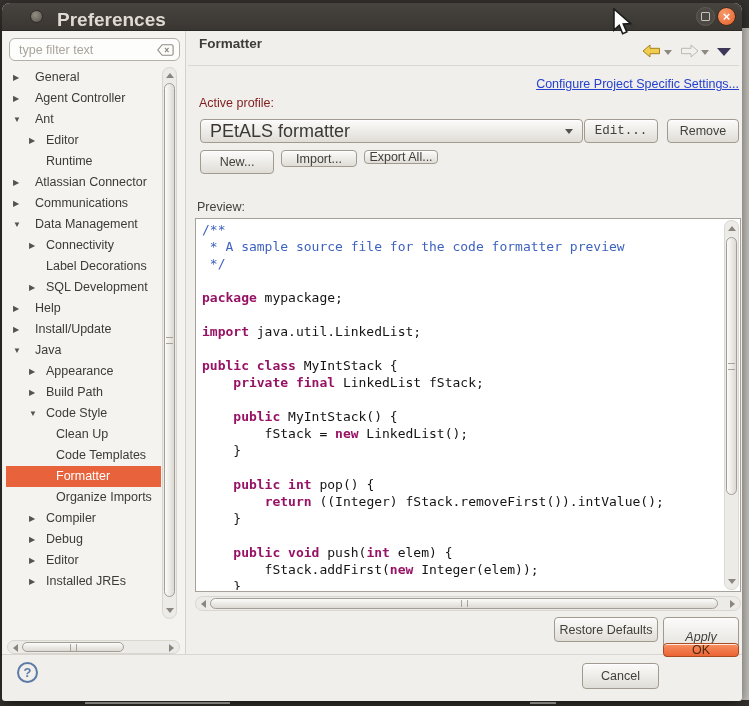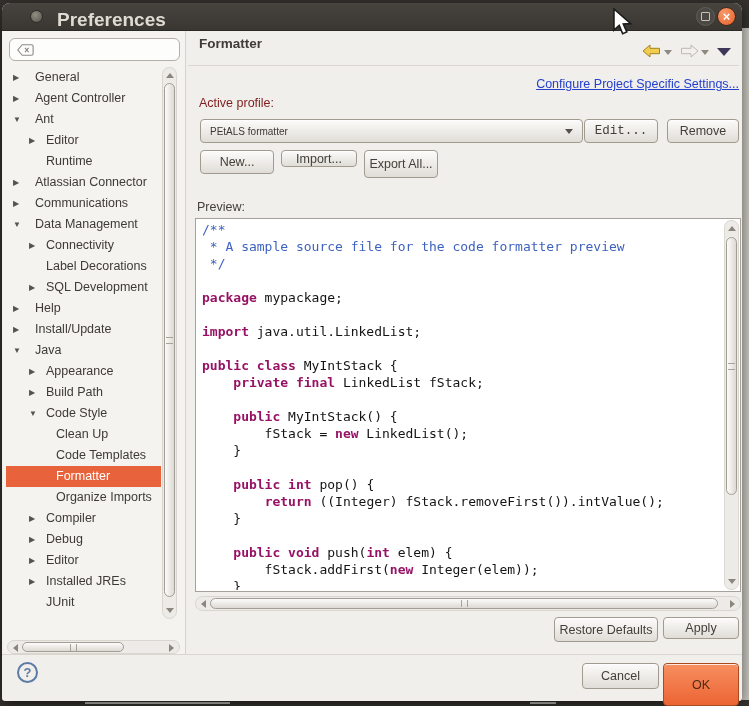--- a/index.html
+++ b/index.html
@@ -92,30 +92,30 @@
   .pv-label{position:absolute;left:195px;top:197px;font-size:12.5px;color:#45423c;}
 
   
   .btn{position:absolute;box-sizing:border-box;display:flex;align-items:center;justify-content:center;
        background:linear-gradient(#fcfbfa,#e0ddd7);border:1px solid #a19b8f;border-radius:4px;
        font-size:12.5px;color:#43403a;box-shadow:inset 0 1px 0 rgba(255,255,255,.8);cursor:pointer;}
   .btn-edit{left:582px;top:116px;width:74px;height:24px;font-family:Liberation Mono, monospace;}
   .btn-remove{left:665px;top:116px;width:72px;height:24px;}
   .btn-new{left:198px;top:147px;width:74px;height:24px;}
   .btn-import{left:279px;top:147px;width:76px;height:17px;}
-  .btn-export{left:362px;top:147px;width:74px;height:28px;}
+  .btn-export{left:362px;top:147px;width:74px;height:14px;}
   .btn-restore{left:552px;top:614px;width:104px;height:25px;}
-  .btn-apply{left:661px;top:614px;width:76px;height:22px;}
+  .btn-apply{left:661px;top:614px;width:76px;height:40px;font-style:italic;}
   .btn-cancel{left:580px;top:660px;width:77px;height:26px;}
-  .btn-ok{left:661px;top:660px;width:76px;height:43px;
+  .btn-ok{left:661px;top:640px;width:76px;height:14px;
           background:linear-gradient(#f78f60,var(--ok,#ec6434));border-color:#a84b20;color:#4f2a13;}
 
   .combo{position:absolute;left:198px;top:116px;width:383px;height:24px;box-sizing:border-box;
          background:linear-gradient(#fcfbfa,#e0ddd7);border:1px solid #a19b8f;border-radius:4px;
-         display:flex;align-items:center;padding:0 9px;font-size:10px;color:#3c3934;
+         display:flex;align-items:center;padding:0 9px;font-size:18px;color:#3c3934;
          box-shadow:inset 0 1px 0 rgba(255,255,255,.8);cursor:pointer;}
   .combo-arr{margin-left:auto;width:0;height:0;border-left:4px solid transparent;
              border-right:4px solid transparent;border-top:5px solid #55524b;}
 
   
   .preview{position:absolute;left:193px;top:215px;width:546px;height:374px;box-sizing:border-box;
            background:#fff;border:1px solid #a6a19a;}
   .code{position:absolute;left:6px;top:2px;right:20px;bottom:1px;overflow:hidden;
         font-family:"DejaVu Sans Mono",monospace;font-size:13px;line-height:17px;
         color:#141414;white-space:pre;}
@@ -151,20 +151,21 @@
       <div class="wbtn btn-max">
         <div class="max-glyph"></div>
       </div>
       <div class="wbtn btn-close">
         <span class="close-glyph">×</span>
       </div>
     </div>
 
     <div class="sidebar-bg"></div>
     <div class="filter-box">
+      <input class="filter-input" placeholder="type filter text" style="">
       <svg class="clear-ic" width="17" height="12" viewBox="0 0 17 12">
         <path d="M5.2 0.7 H14.5 a1.6 1.6 0 0 1 1.6 1.6 V9.7 a1.6 1.6 0 0 1 -1.6 1.6 H5.2 L0.8 6 Z" fill="none" stroke="#8f8a82" stroke-width="1.1"></path>
         <path d="M8 3.8 L11.6 8.2 M11.6 3.8 L8 8.2" stroke="#8f8a82" stroke-width="1.2"></path>
       </svg>
     </div>
 
     <div class="tree" id="tree">
         <div class="trow">
           <span class="texp" style="left: 7px;">▶</span>
           <span class="tlbl" style="padding-left: 29px;">General</span>
@@ -251,23 +252,20 @@
           <span class="texp" style="left: 23px;">▶</span>
           <span class="tlbl" style="padding-left: 40px;">Debug</span>
         </div>
         <div class="trow">
           <span class="texp" style="left: 23px;">▶</span>
           <span class="tlbl" style="padding-left: 40px;">Editor</span>
         </div>
         <div class="trow">
           <span class="texp" style="left: 23px;">▶</span>
           <span class="tlbl" style="padding-left: 40px;">Installed JREs</span>
-        </div>
-        <div class="trow">
-          <span class="tlbl" style="padding-left: 40px;">JUnit</span>
         </div>
       </div>
 
     <div class="vscroll tree-vs">
       <div class="sarr up"></div>
       <div class="thumb">
         <div class="vgrip"></div>
       </div>
       <div class="sarr down"></div>
     </div>

